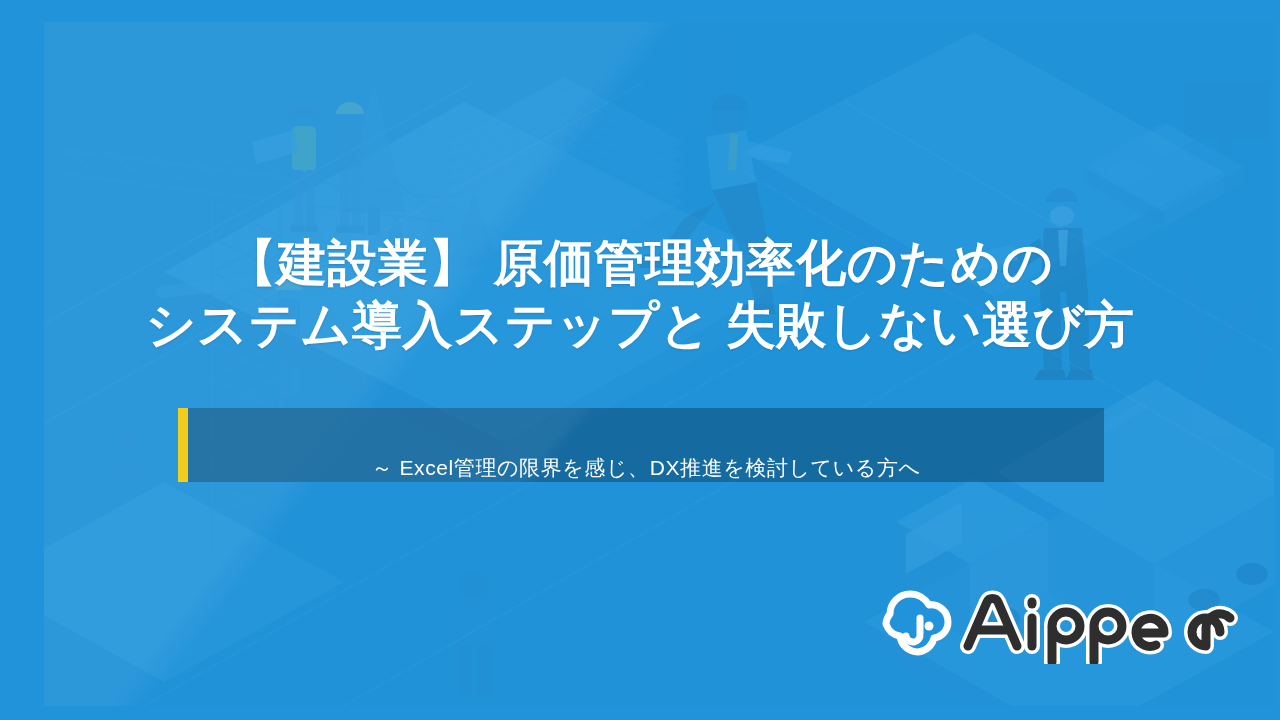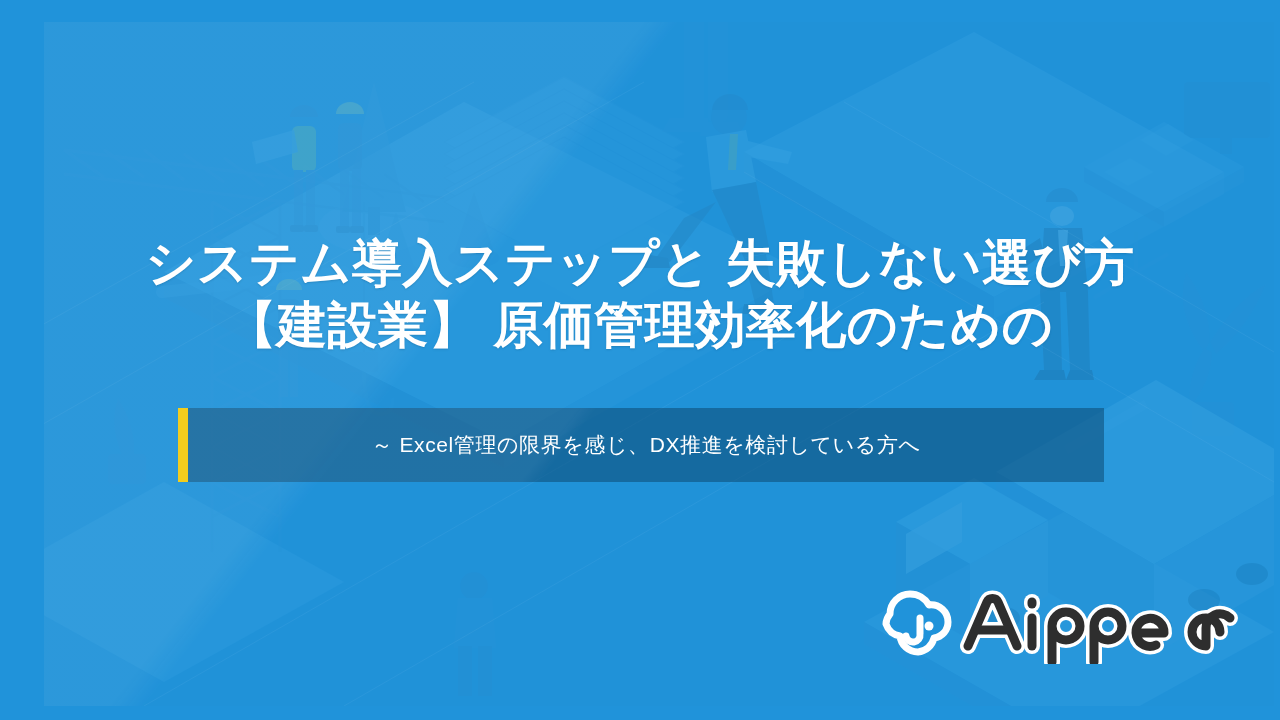--- a/index.html
+++ b/index.html
@@ -96,21 +96,21 @@
   }
   .subtitle-accent {
     width: 10px;
     flex: 0 0 10px;
     background: #f3cd1d;
   }
   .subtitle-panel {
     flex: 1 1 auto;
     background: rgba(16, 82, 126, 0.62);
     display: flex;
-    align-items: center;
+    align-items: flex-end;
     justify-content: center;
     position: relative;
     overflow: hidden;
   }
   .subtitle-panel::after {
     content: "";
     position: absolute;
     inset: 0;
     background: linear-gradient(128deg,
         rgba(255,255,255,0.05) 0%,
@@ -348,22 +348,22 @@
         </g>
       </svg>
       <div class="bg-tint"></div>
       <div class="bg-sheen"></div>
     </div>
   </div>
 
   <div class="content">
 
     <div class="title-block">
+      <div class="title-line">【建設業】 原価管理効率化のための</div>
       <div class="title-line">システム導入ステップと 失敗しない選び方</div>
-      <div class="title-line">【建設業】 原価管理効率化のための</div>
     </div>
 
     <div class="subtitle-bar">
       <div class="subtitle-accent"></div>
       <div class="subtitle-panel">
         <span class="subtitle-text">～ Excel管理の限界を感じ、DX推進を検討している方へ</span>
       </div>
     </div>
 
     <div class="logo">

